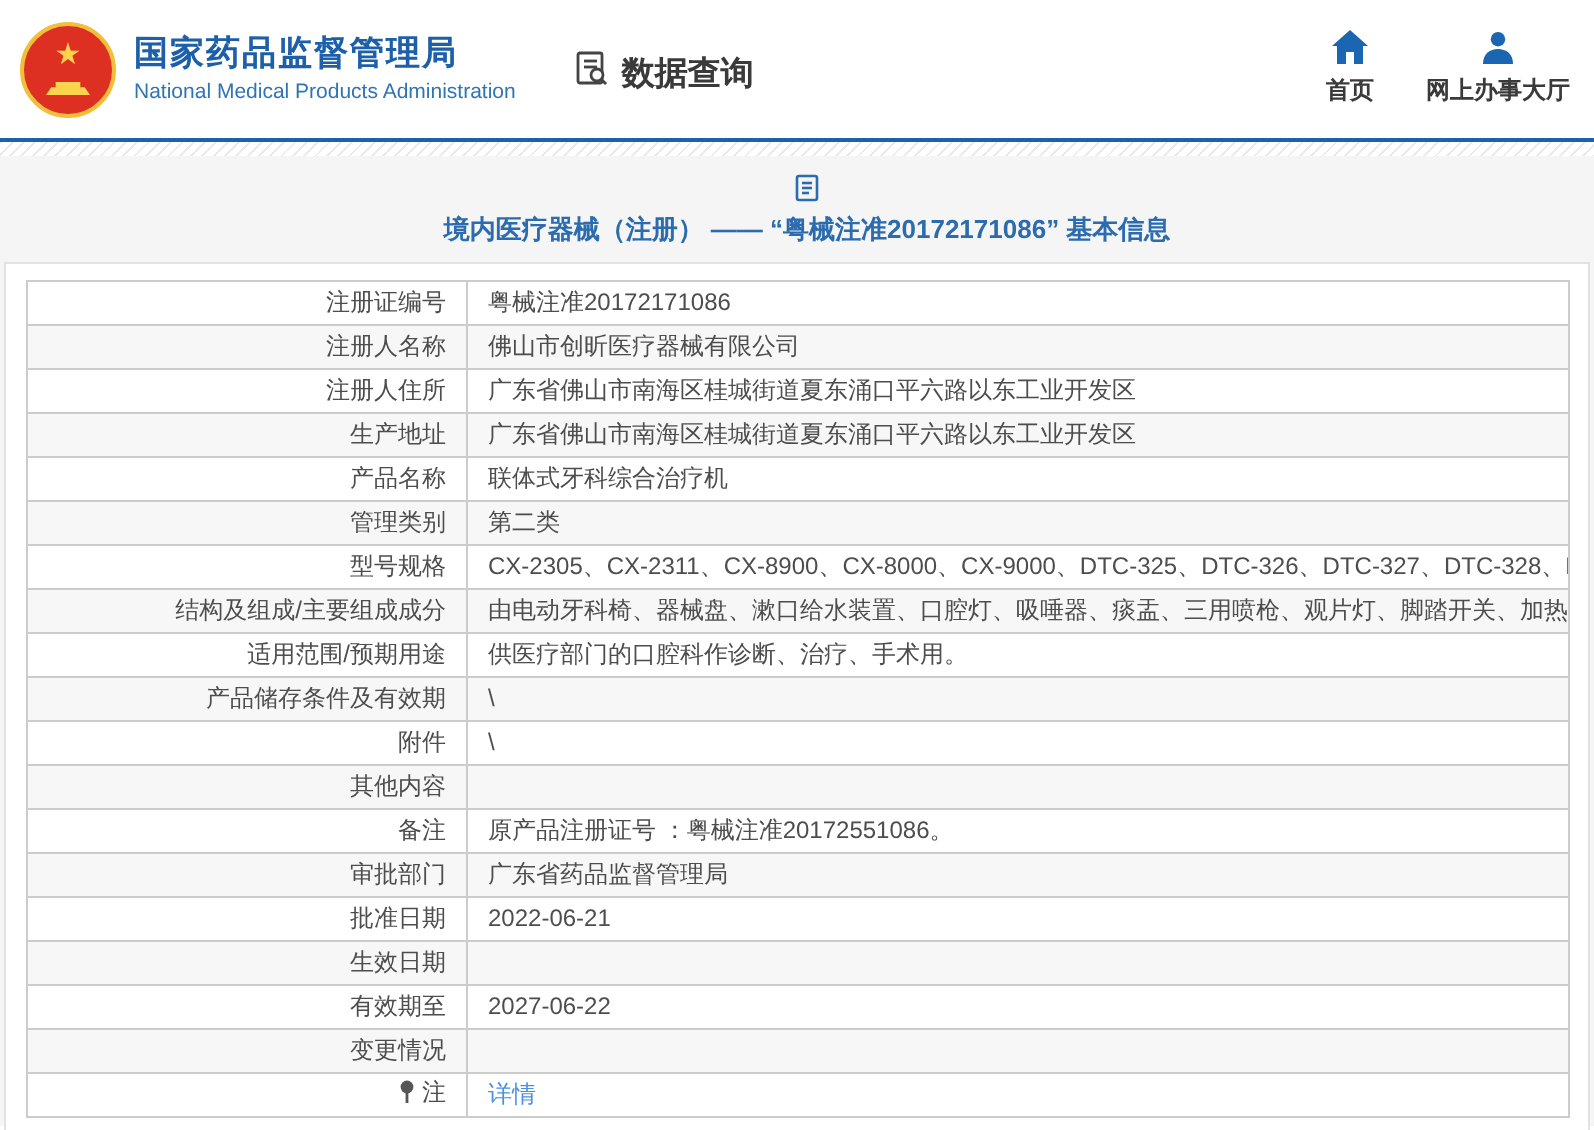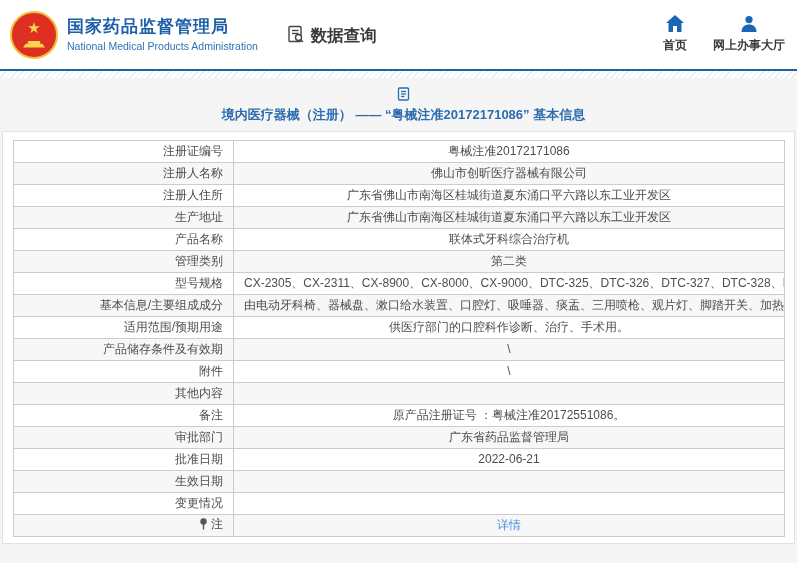--- a/index.html
+++ b/index.html
@@ -36,21 +36,21 @@
   .breadcrumb svg { flex:0 0 auto; }
 
   .panel { margin:0 2px; background:#fff; border:1px solid #e2e2e2;
     padding:8px 9px 6px 10px; }
 
   table.info { border-collapse:collapse; width:100%; font-size:12px; color:#4d4d4d;
     table-layout:fixed; }
   table.info td { border:1px solid #cccccc; height:22px; padding:2px 10px; line-height:1.25;
     overflow:hidden; white-space:nowrap; }
   td.label-cell { width:220px; text-align:right; color:#4d4d4d; }
-  td.value-cell { text-align:center; }
+  td.value-cell { text-align:left; }
   table.info tr:nth-child(even) { background:#f7f7f7; }
   a.detail-link { color:#4a90e2; text-decoration:none; cursor:pointer; }
   .pin-icon { display:inline-block; vertical-align:-2px; margin-right:3px; }
 </style>
 </head>
 <body>
 
 <header class="site-header">
   <div class="emblem">
     <span class="star">★</span>
@@ -131,21 +131,21 @@
           </tr>
           <tr>
             <td class="label-cell">管理类别</td>
             <td class="value-cell">第二类</td>
           </tr>
           <tr>
             <td class="label-cell">型号规格</td>
             <td class="value-cell">CX-2305、CX-2311、CX-8900、CX-8000、CX-9000、DTC-325、DTC-326、DTC-327、DTC-328、DTC-329</td>
           </tr>
           <tr>
-            <td class="label-cell">基本信息/主要组成成分</td>
+            <td class="label-cell">结构及组成/主要组成成分</td>
             <td class="value-cell">由电动牙科椅、器械盘、漱口给水装置、口腔灯、吸唾器、痰盂、三用喷枪、观片灯、脚踏开关、加热器和扶手组成。</td>
           </tr>
           <tr>
             <td class="label-cell">适用范围/预期用途</td>
             <td class="value-cell">供医疗部门的口腔科作诊断、治疗、手术用。</td>
           </tr>
           <tr>
             <td class="label-cell">产品储存条件及有效期</td>
             <td class="value-cell">\</td>
           </tr>
@@ -167,20 +167,24 @@
           </tr>
           <tr>
             <td class="label-cell">批准日期</td>
             <td class="value-cell">2022-06-21</td>
           </tr>
           <tr>
             <td class="label-cell">生效日期</td>
             <td class="value-cell"></td>
           </tr>
           <tr>
+            <td class="label-cell">有效期至</td>
+            <td class="value-cell">2027-06-22</td>
+          </tr>
+          <tr>
             <td class="label-cell">变更情况</td>
             <td class="value-cell"></td>
           </tr>
           <tr>
             <td class="label-cell"><span class="pin-icon"><svg width="9" height="12" viewBox="0 0 9 12" fill="#555">
                   <circle cx="4.5" cy="3.5" r="3.2"></circle>
                   <rect x="3.8" y="6" width="1.4" height="5.5"></rect>
                 </svg></span>注</td>
             <td class="value-cell"><a class="detail-link" href="#">详情</a></td>
           </tr>

